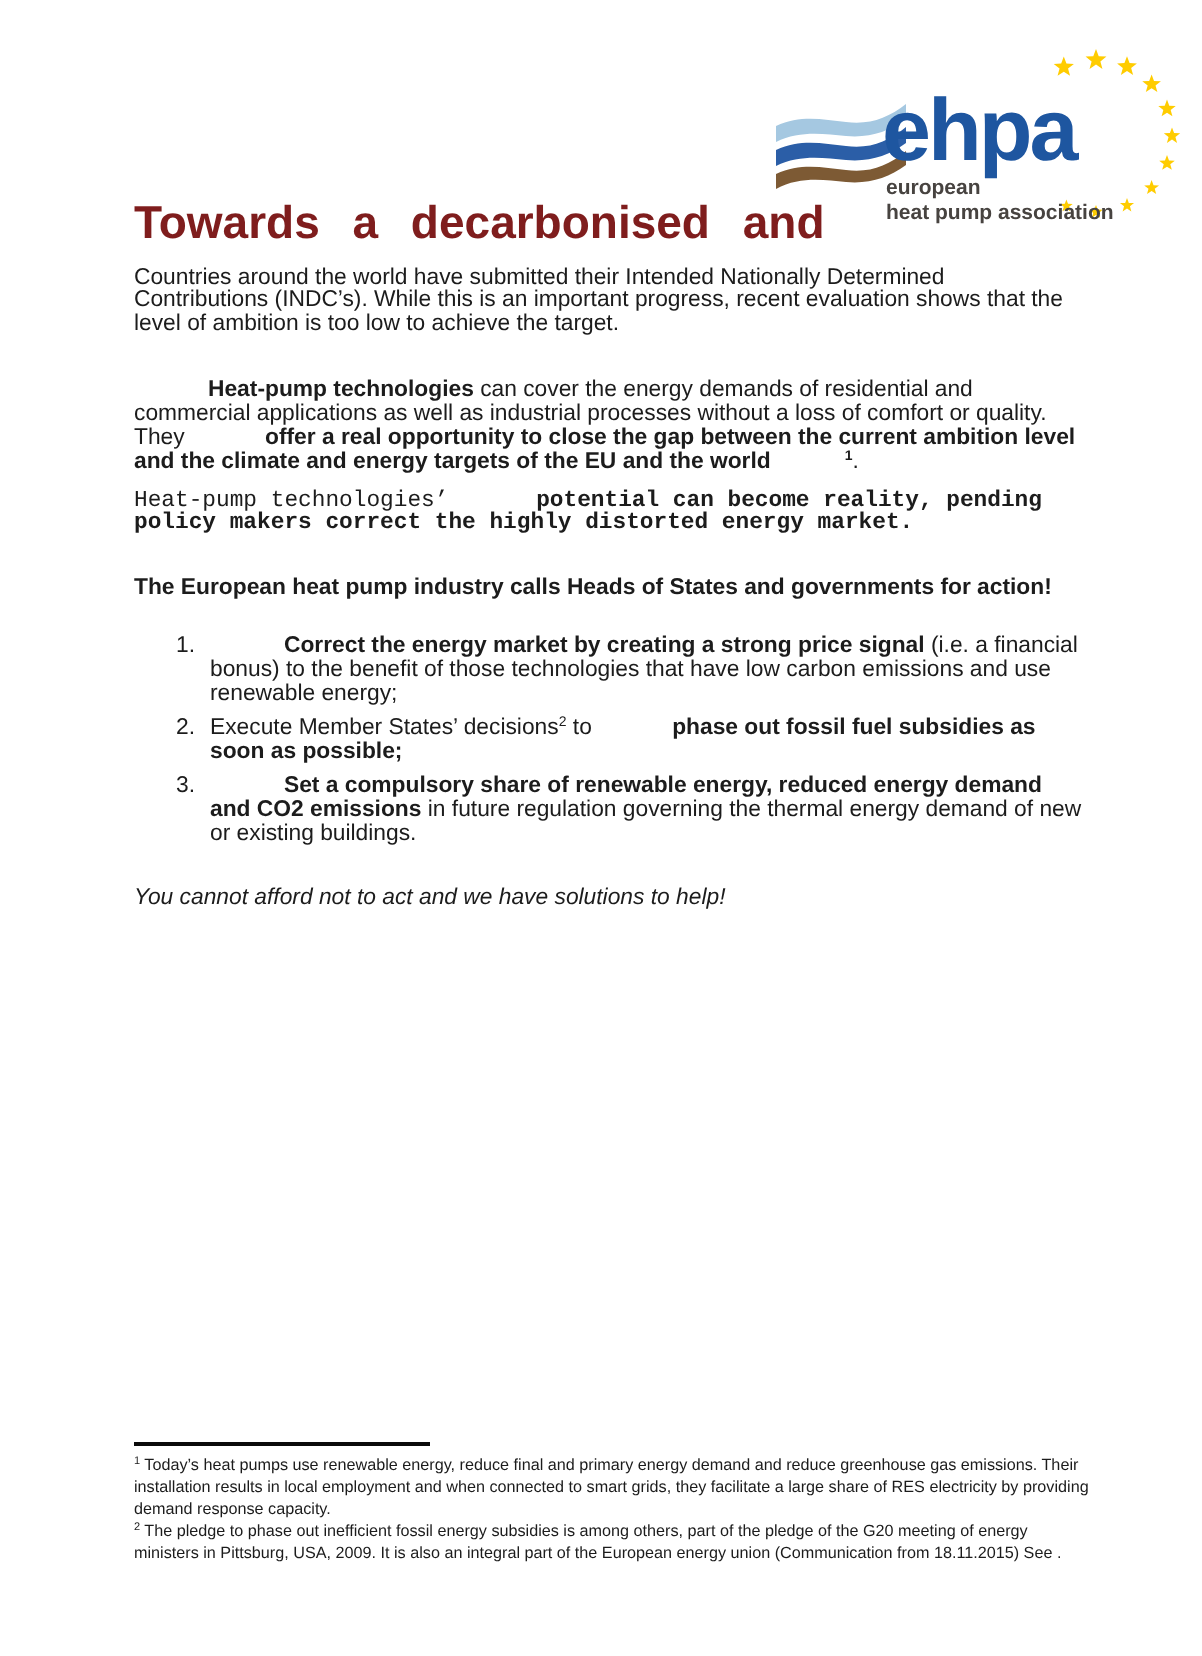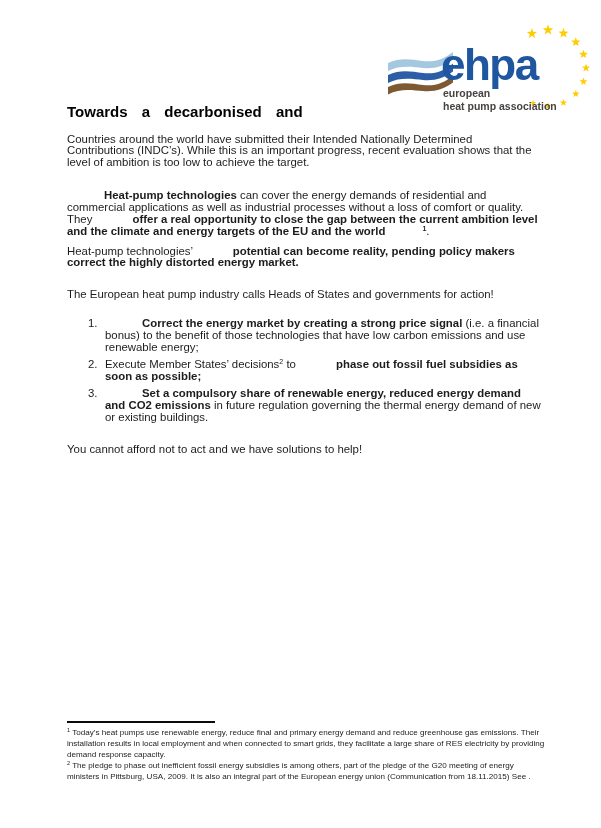--- a/index.html
+++ b/index.html
@@ -4,35 +4,35 @@
 <style>
   html,body{margin:0;padding:0;background:#ffffff;}
   .page{
     position:relative;width:601px;height:828px;background:#ffffff;overflow:hidden;
     font-family:"Liberation Sans",sans-serif;color:#1c1c1c;
   }
   
   .logo-svg{position:absolute;left:385px;top:22px;width:215px;height:90px;}
   
   .content{position:absolute;left:67px;top:0;width:474px;}
-  .doc-title{margin:101px 0 0 0;font-size:15px;line-height:21.5px;font-weight:bold;color:#000000;}
+  .doc-title{margin:101px 0 0 0;font-size:23px;line-height:21.5px;font-weight:bold;color:#7f1d1d;}
   .doc-title .t-line{display:block;}
   .doc-title .t1{word-spacing:10px;}
   .doc-title .t2{word-spacing:9px;}
   p.body{font-size:11.4px;line-height:11.8px;margin:0;}
   b{font-weight:bold;margin-left:37px;}
   sup{font-size:7px;line-height:0;vertical-align:4px;}
   #p1{margin-top:14.5px;}
   #p2{margin-top:11px;}
   #p3{margin-top:24px;}
   #p4{margin-top:21.5px;}
-  #p5{margin-top:8px;}
-  #p6{margin-top:20px;}
+  #p5{margin-top:8px;font-family:Liberation Mono, monospace;}
+  #p6{margin-top:20px;font-weight:bold;}
   #p7{margin-top:22px;}
-  #p8{margin-top:21px;}
+  #p8{margin-top:21px;font-style:italic;}
   .list{margin-top:17px;font-size:11.4px;line-height:11.8px;}
   .list .li{display:flex;margin-bottom:5.5px;}
   .list .li:last-child{margin-bottom:0;}
   .num{flex:0 0 17px;margin-left:21px;}
   .li-text{flex:1;}
   
   .footnotes{position:absolute;left:67px;top:721px;width:481px;font-size:8.1px;line-height:10.9px;color:#1c1c1c;}
   .fn-sep{width:148px;border-top:2px solid #0a0a0a;margin-bottom:5px;}
   .fn{margin:0;}
   .fn sup{font-size:5.5px;vertical-align:3px;}

